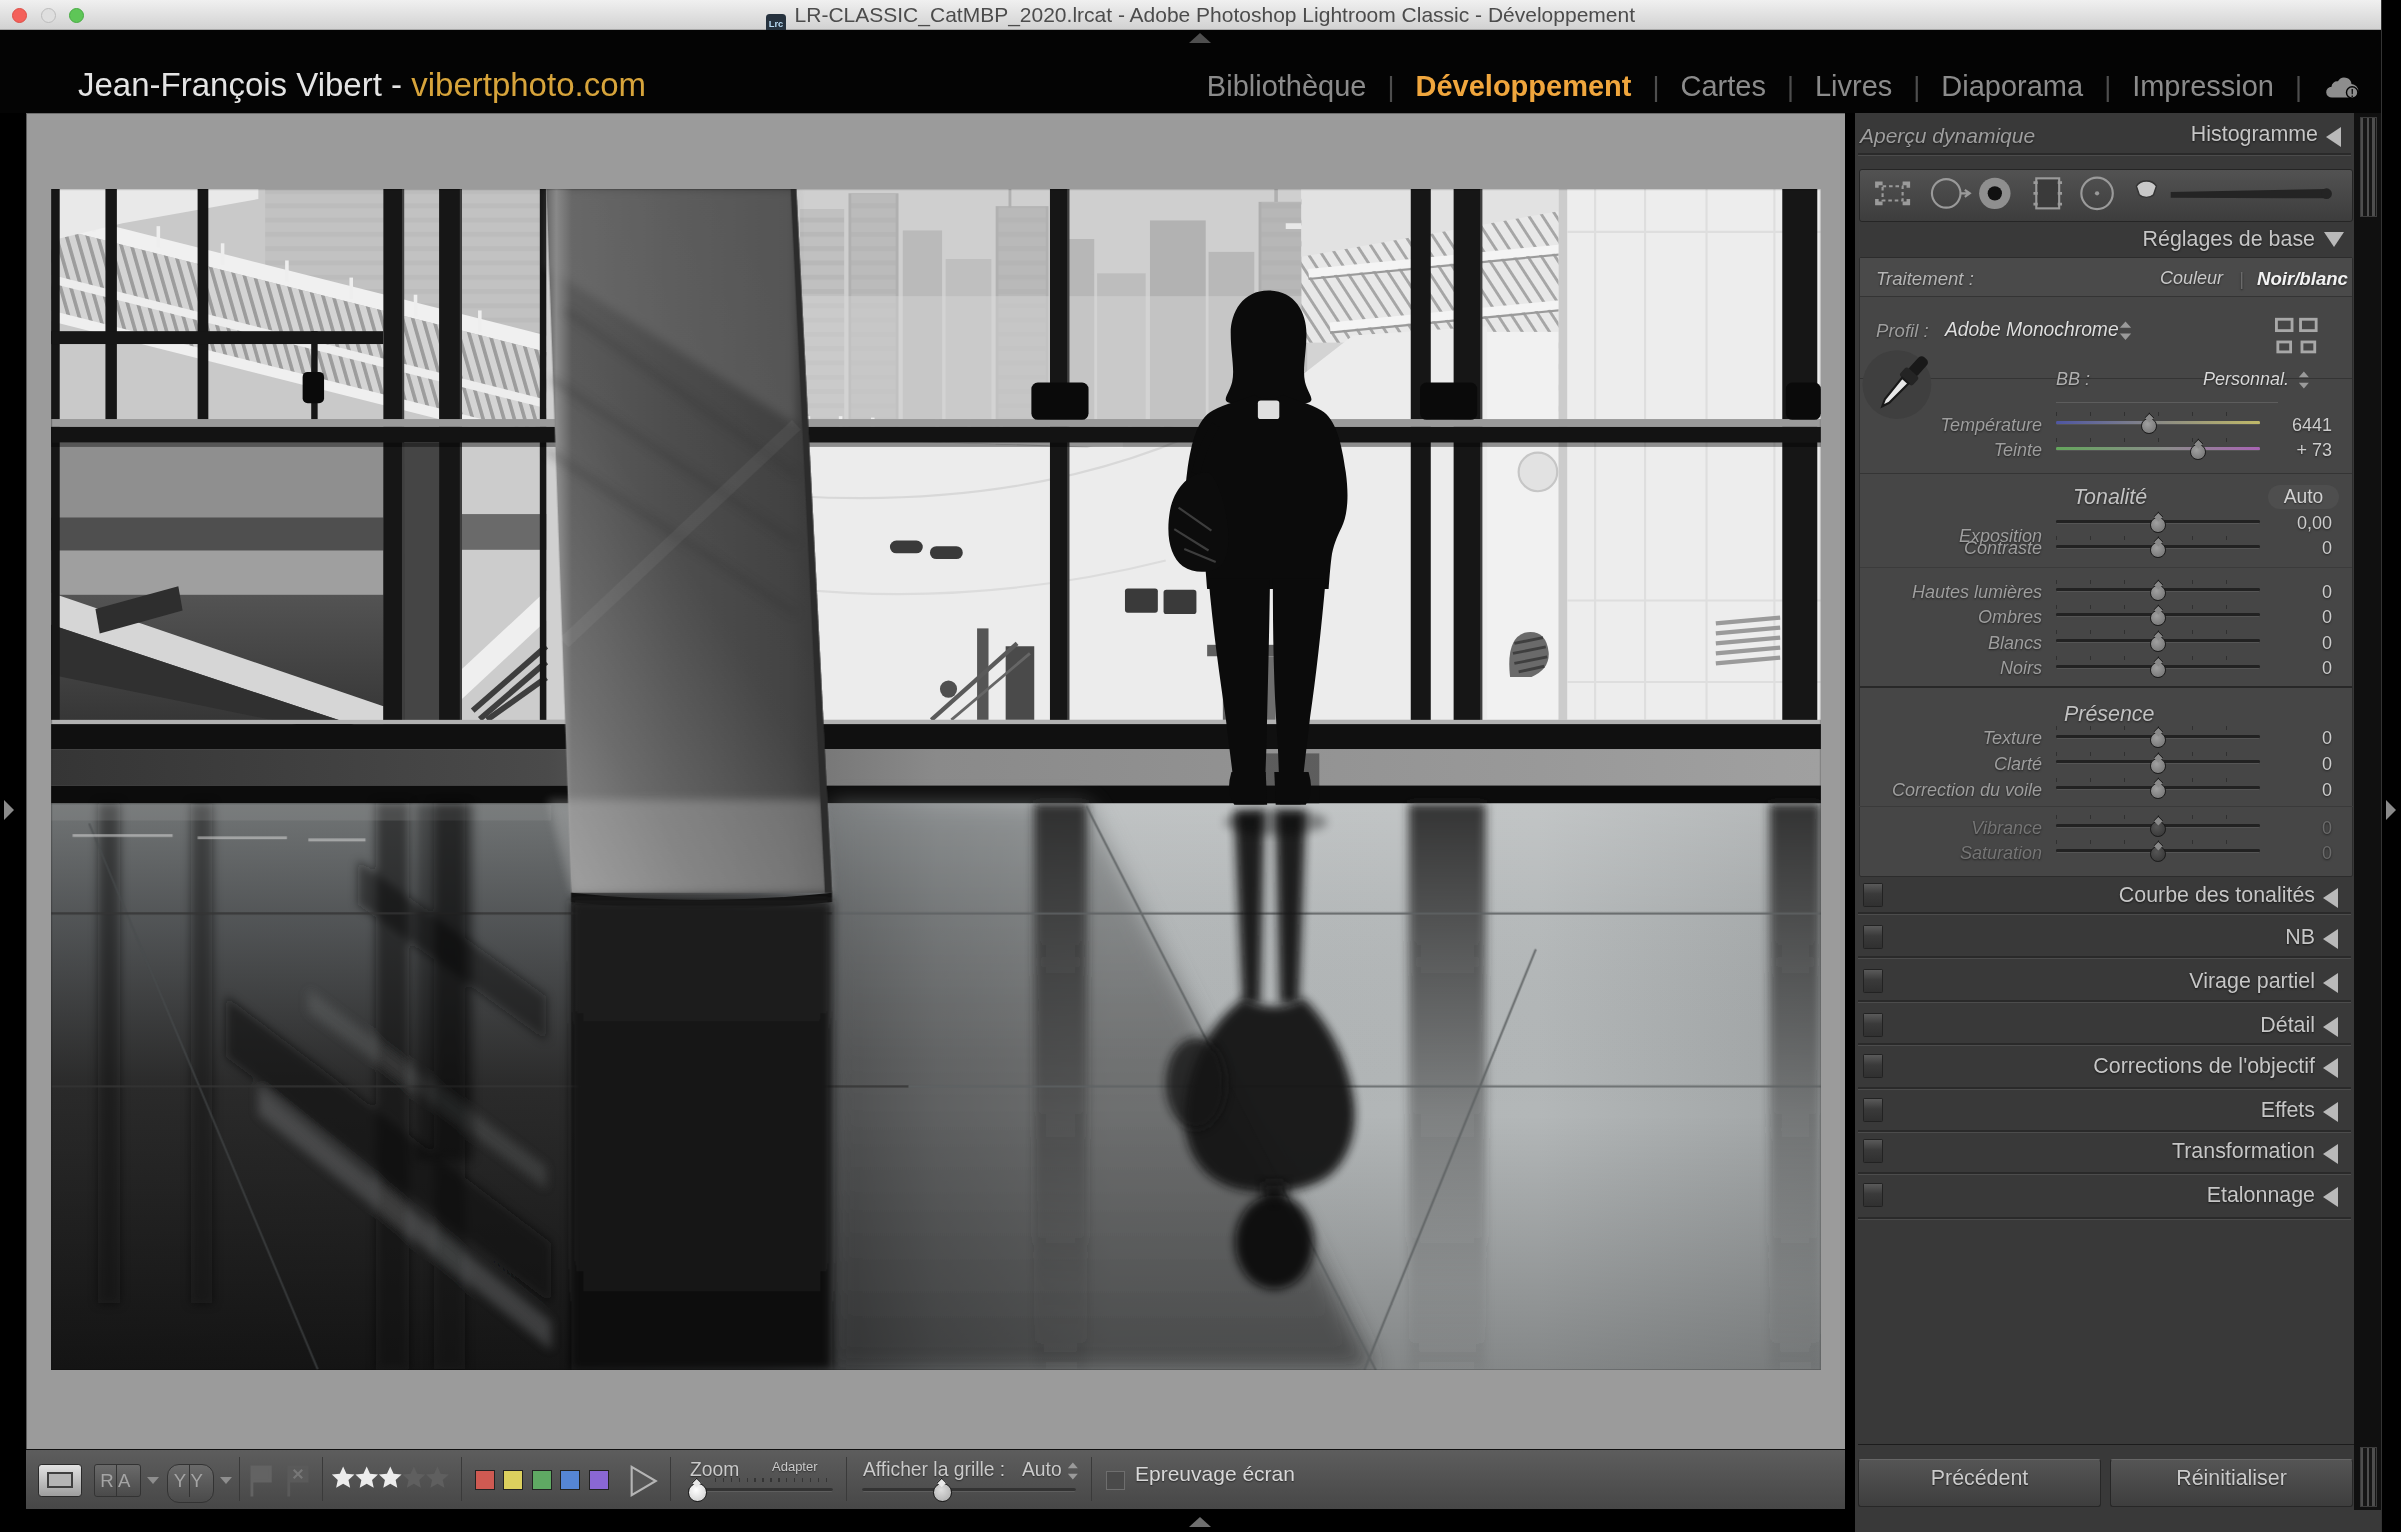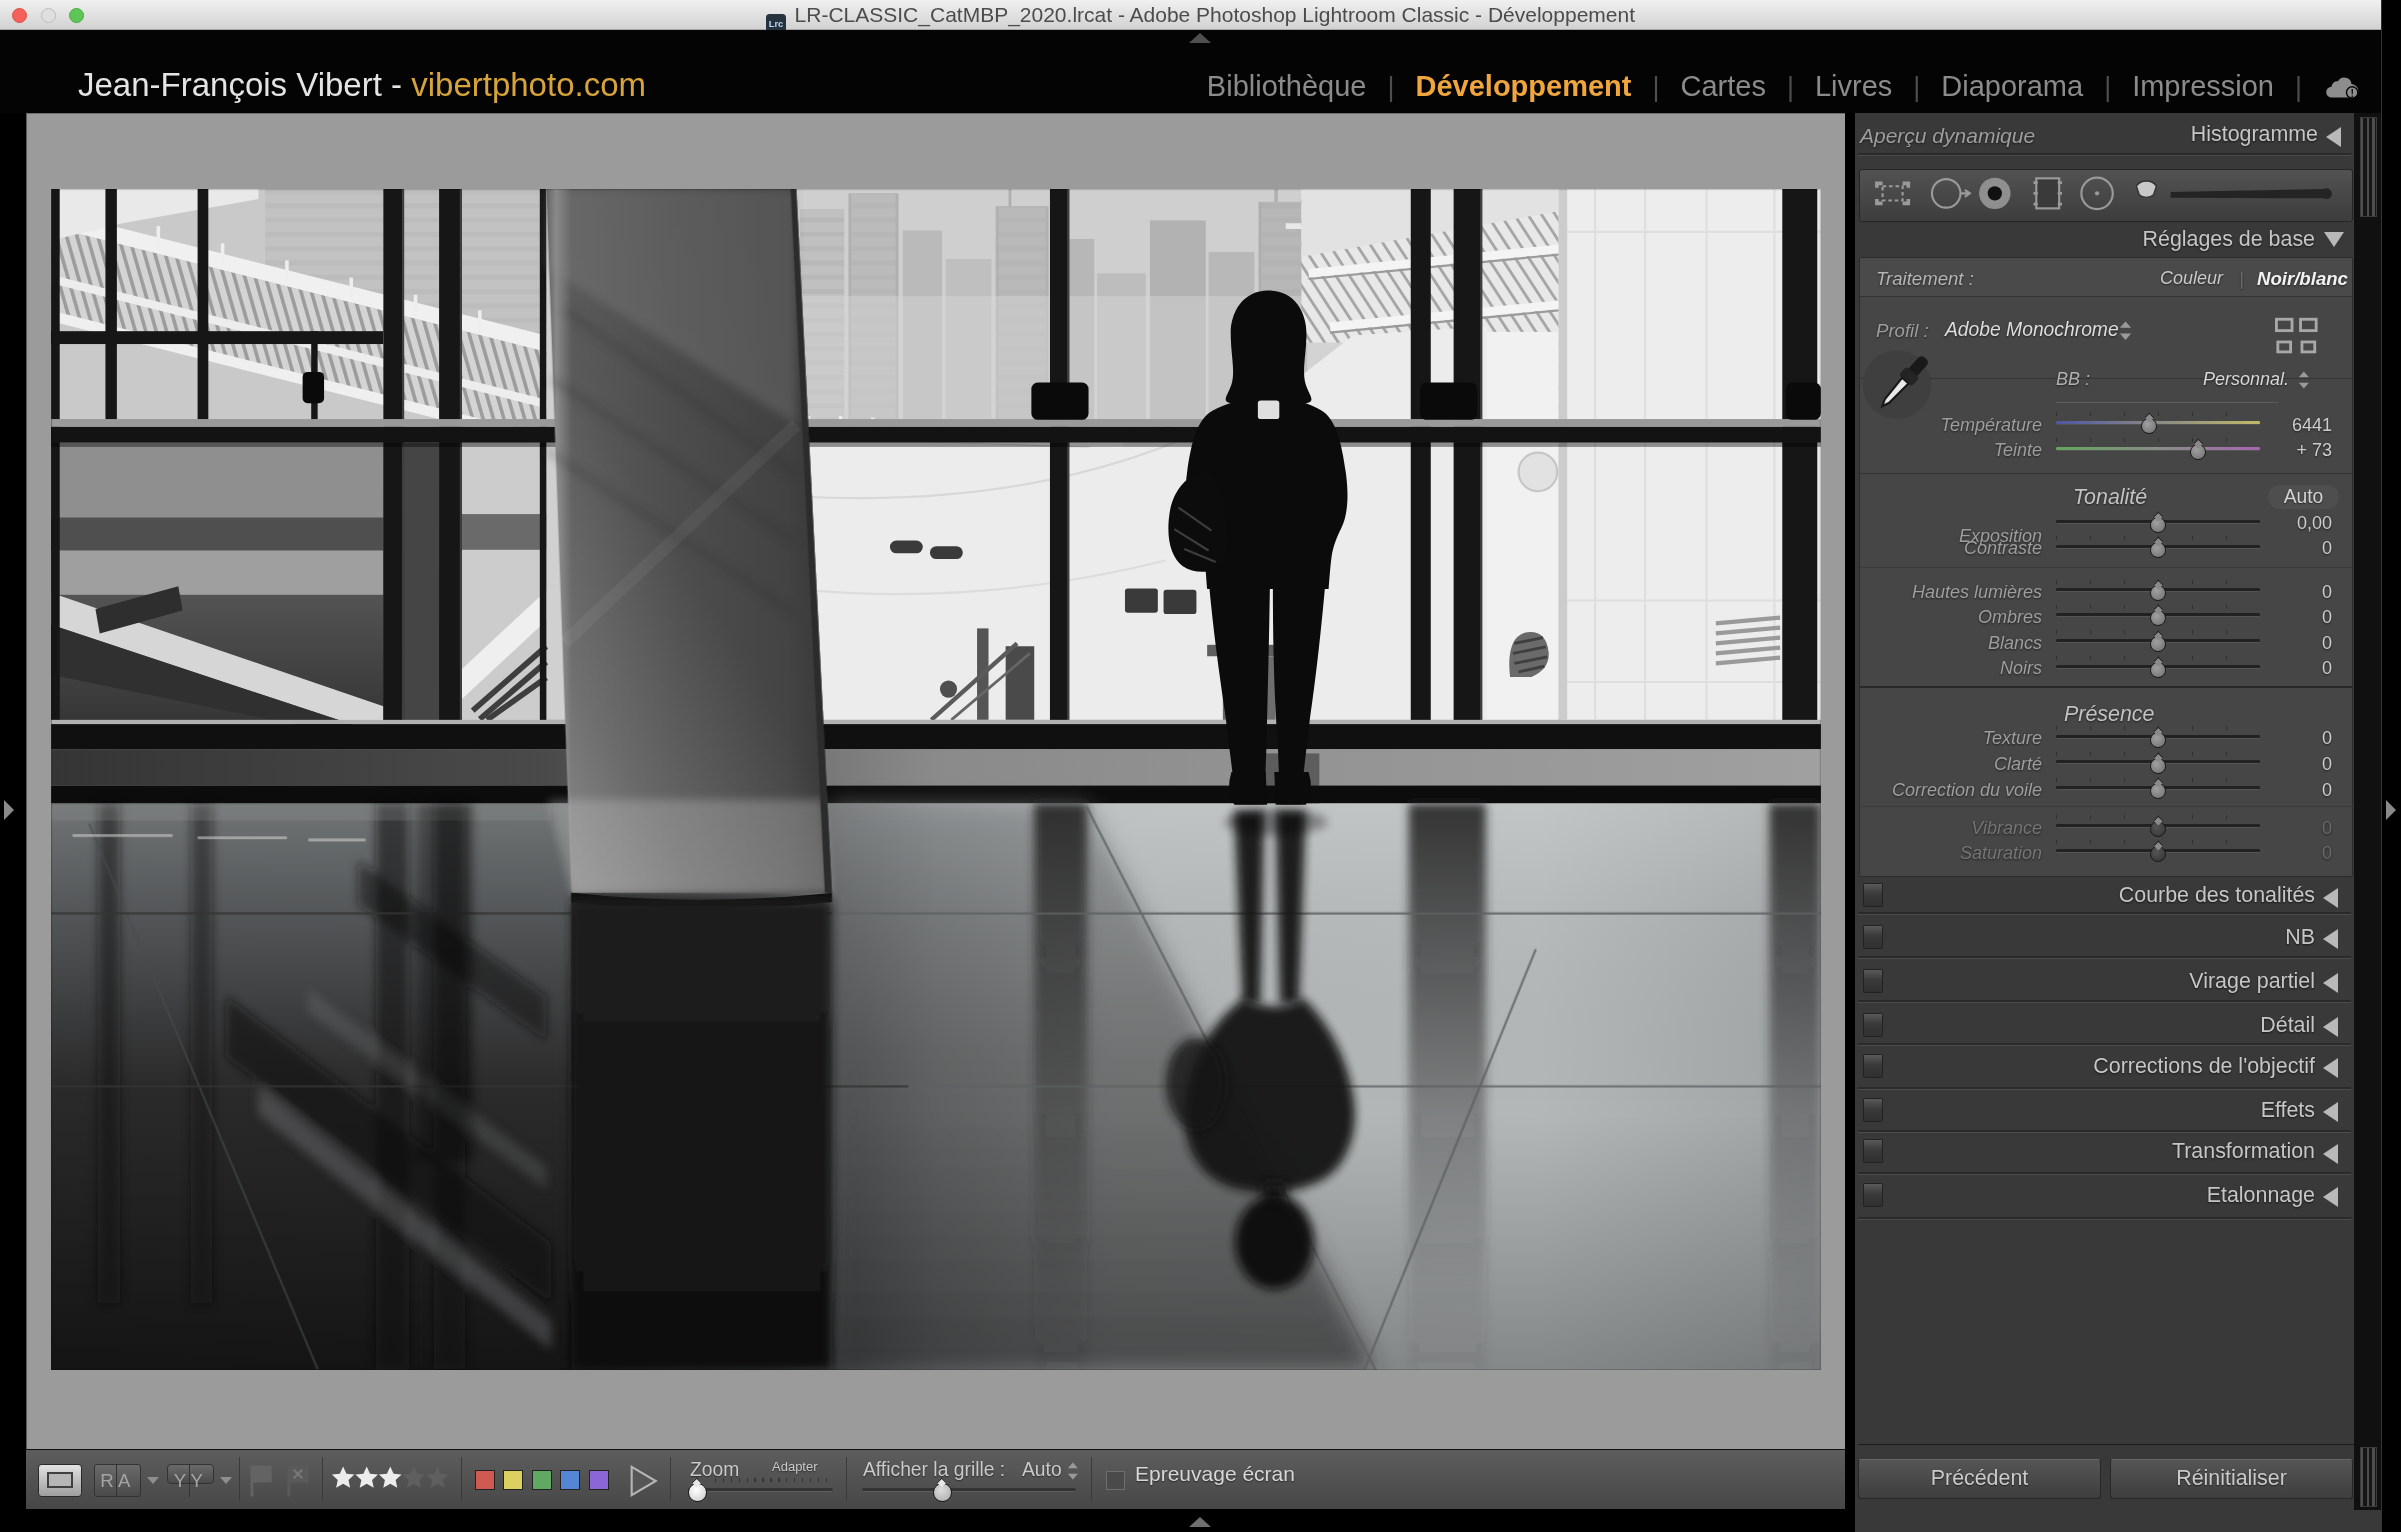--- a/index.html
+++ b/index.html
@@ -46,21 +46,21 @@
   .groove{position:absolute;left:2.9px;width:492px;height:2.9px;background:#2a2a2a;border-bottom:1.4px solid #4c4c4c;}
   .pbox{position:absolute;background:#464646;border:1.4px solid #2c2c2c;border-radius:2.1px;}
   .rowline{position:absolute;left:0;width:100%;height:1.4px;background:#343434;}
   
   .track{position:absolute;height:3.6px;background:#222;border-bottom:0.7px solid #555;border-radius:1.4px;}
   .ticks{position:absolute;height:4.3px;background:repeating-linear-gradient(90deg,#303030 0 1.4px,transparent 1.4px 34px);}
   .thumb{position:absolute;width:15.7px;height:15.7px;border-radius:50%;background:radial-gradient(circle at 40% 35%,#a0a0a0,#6e6e6e);border:1.4px solid #191919;}
   .thumb::before{content:"";position:absolute;left:3.6px;top:-5px;width:5.7px;height:5.7px;background:#8a8a8a;border-left:1.4px solid #191919;border-top:1.4px solid #191919;transform:rotate(45deg);}
   .wthumb{position:absolute;width:18.6px;height:18.6px;border-radius:50%;border:1.4px solid #1a1a1a;}
   .wthumb::before{content:"";position:absolute;left:4.3px;top:-5px;width:6.4px;height:6.4px;background:inherit;border-left:1.4px solid #1a1a1a;border-top:1.4px solid #1a1a1a;transform:rotate(45deg);background:#e8e8e8;}
-  .btn{position:absolute;height:40px;background:linear-gradient(#555,#3e3e3e);border:1.4px solid #272727;border-top-color:#666;border-radius:2.9px;color:#cacaca;font-size:21.4px;text-align:center;line-height:37px;text-shadow:0 1.4px 1.4px rgba(0,0,0,.6);}
+  .btn{position:absolute;height:48px;background:linear-gradient(#555,#3e3e3e);border:1.4px solid #272727;border-top-color:#666;border-radius:2.9px;color:#cacaca;font-size:21.4px;text-align:center;line-height:37px;text-shadow:0 1.4px 1.4px rgba(0,0,0,.6);}
 </style>
 </head>
 <body>
 <div class="abs" id="titlebar"></div>
 <div class="abs tl" id="tl-r"></div>
 <div class="abs tl" id="tl-y"></div>
 <div class="abs tl" id="tl-g"></div>
 <div class="abs" id="titletext"><span id="lrcicon">Lrc</span>LR-CLASSIC_CatMBP_2020.lrcat - Adobe Photoshop Lightroom Classic - Développement</div>
 <div class="abs" id="header"></div>
 <div class="abs" id="caret-top"></div>
@@ -440,21 +440,21 @@
 
 <rect x="0" y="0" width="2477" height="1653" fill="none" stroke="#000" stroke-opacity=".25" stroke-width="2"></rect>
 </svg>
 
 <div class="abs" id="toolbar"></div>
 <div class="abs" style="left:38px;top:1464px;width:44px;height:33px;border-radius:3.6px;background:linear-gradient(#e2e2e2,#9e9e9e);border:0.7px solid #2a2a2a;"></div>
 <div class="abs" style="left:47px;top:1472px;width:26px;height:15.7px;border:2.1px solid #3f3f3f;background:#b5b5b5;"></div>
 <div class="abs" style="left:94px;top:1464px;width:47px;height:33px;border-radius:2.9px;background:linear-gradient(#6a6a6a,#4a4a4a);border:1.4px solid #333;color:#a5a5a5;font-size:18.6px;text-align:center;line-height:31px;letter-spacing:4.3px;">RA</div>
 <div class="abs" style="left:116px;top:1464px;width:1.4px;height:33px;background:#333;"></div>
 <div class="abs" style="left:147px;top:1477px;width:0;height:0;border-left:6.4px solid transparent;border-right:6.4px solid transparent;border-top:7.9px solid #8e8e8e;"></div>
-<div class="abs" style="left:167px;top:1464px;width:47px;height:20px;border-radius:4px;background:linear-gradient(#6a6a6a,#4a4a4a);border:1.4px solid #333;color:#a5a5a5;font-size:18.6px;text-align:center;line-height:31px;letter-spacing:4.3px;">YY</div>
+<div class="abs" style="left:167px;top:1464px;width:47px;height:39px;border-radius:12px;background:linear-gradient(#6a6a6a,#4a4a4a);border:1.4px solid #333;color:#a5a5a5;font-size:18.6px;text-align:center;line-height:31px;letter-spacing:4.3px;">YY</div>
 <div class="abs" style="left:189px;top:1464px;width:1.4px;height:33px;background:#333;"></div>
 <div class="abs" style="left:220px;top:1477px;width:0;height:0;border-left:6.4px solid transparent;border-right:6.4px solid transparent;border-top:7.9px solid #8e8e8e;"></div>
 <div class="tsep" style="left:239px;"></div>
 <svg class="abs" style="left:249px;top:1464px;" width="71" height="34" viewBox="0 0 100 48">
   <path d="M4 4 h26 v20 h-26 z M4 4 v42" stroke="#636363" fill="#636363" stroke-width="4"></path>
   <path d="M56 4 h26 v20 h-26 z M56 4 v42" stroke="#5a5a5a" fill="#5a5a5a" stroke-width="4"></path>
   <path d="M63 8 l12 12 m0 -12 l-12 12" stroke="#777" stroke-width="3"></path>
 </svg>
 <div class="tsep" style="left:322px;"></div>
 <svg class="abs" style="left:331px;top:1465px;" width="120" height="30" viewBox="0 0 168 42">

